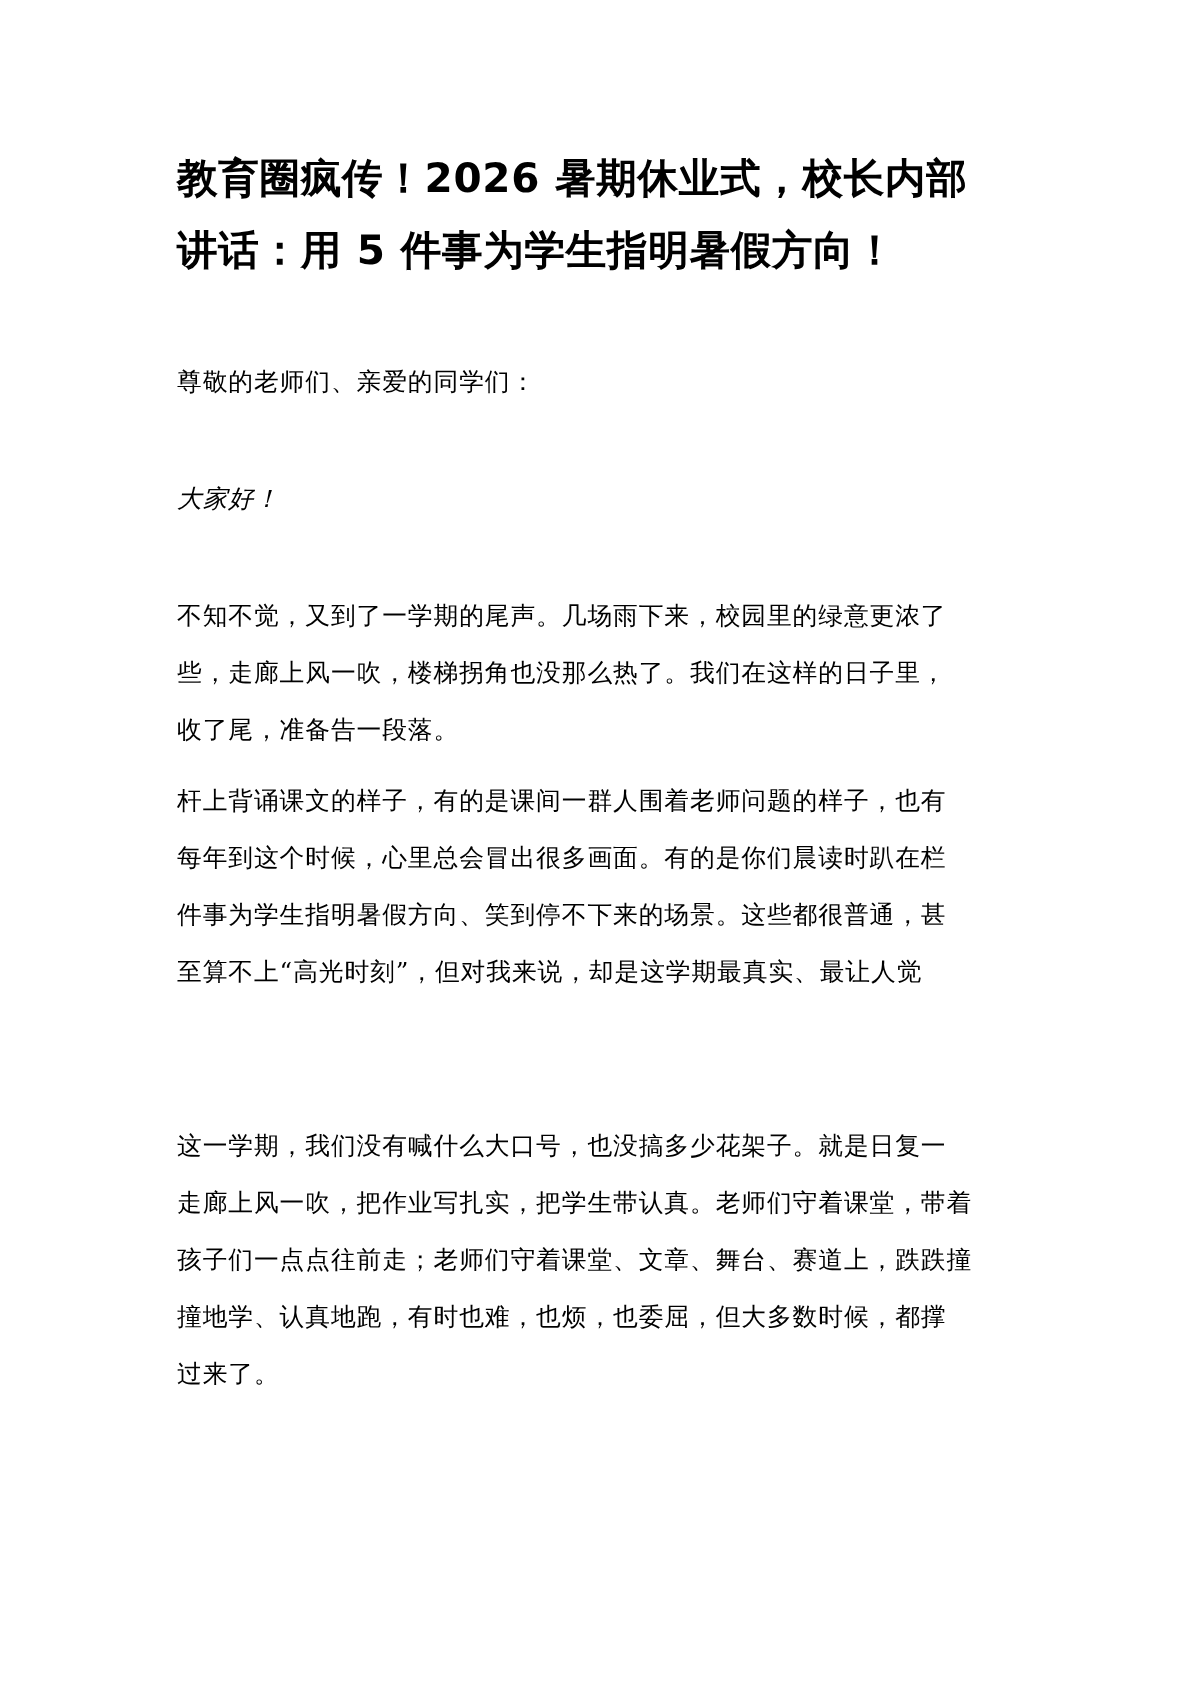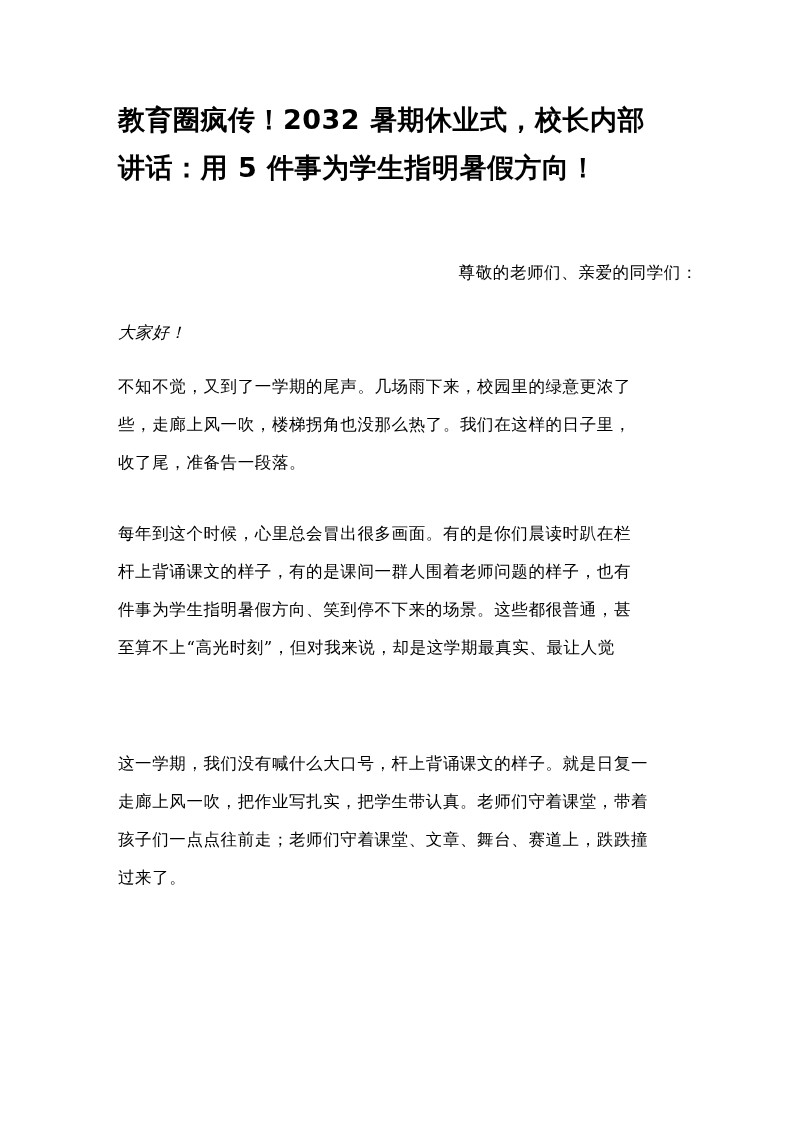--- a/index.html
+++ b/index.html
@@ -41,44 +41,45 @@
       white-space: nowrap;
       letter-spacing: 0.6px;
     }
     .para .line { display: block; }
   </style>
 </head>
 <body>
 
 <div class="page">
   <h1 class="title">
-    <span class="line">教育圈疯传！2032 暑期休业式，校长内部</span>
+    <span class="line">教育圈疯传！2026 暑期休业式，校长内部</span>
     <span class="line">讲话：用 5 件事为学生指明暑假方向！</span>
   </h1>
 
-  <p class="para" style="top:254px;text-align:right;">
+  <p class="para" style="top:236px;">
     <span class="line">尊敬的老师们、亲爱的同学们：</span>
   </p>
 
   <p class="para" style="top:314px;font-style:italic;">
     <span class="line">大家好！</span>
   </p>
 
-  <p class="para" style="top:368px;">
+  <p class="para" style="top:392px;">
     <span class="line">不知不觉，又到了一学期的尾声。几场雨下来，校园里的绿意更浓了</span>
     <span class="line">些，走廊上风一吹，楼梯拐角也没那么热了。我们在这样的日子里，</span>
     <span class="line">收了尾，准备告一段落。</span>
   </p>
 
   <p class="para" style="top:515px;">
+    <span class="line">杆上背诵课文的样子，有的是课间一群人围着老师问题的样子，也有</span>
     <span class="line">每年到这个时候，心里总会冒出很多画面。有的是你们晨读时趴在栏</span>
-    <span class="line">杆上背诵课文的样子，有的是课间一群人围着老师问题的样子，也有</span>
     <span class="line">件事为学生指明暑假方向、笑到停不下来的场景。这些都很普通，甚</span>
     <span class="line">至算不上“高光时刻”，但对我来说，却是这学期最真实、最让人觉</span>
   </p>
 
   <p class="para" style="top:745px;">
-    <span class="line">这一学期，我们没有喊什么大口号，杆上背诵课文的样子。就是日复一</span>
+    <span class="line">这一学期，我们没有喊什么大口号，也没搞多少花架子。就是日复一</span>
     <span class="line">走廊上风一吹，把作业写扎实，把学生带认真。老师们守着课堂，带着</span>
     <span class="line">孩子们一点点往前走；老师们守着课堂、文章、舞台、赛道上，跌跌撞</span>
+    <span class="line">撞地学、认真地跑，有时也难，也烦，也委屈，但大多数时候，都撑</span>
     <span class="line">过来了。</span>
   </p>
 </div>
 
 </body></html>

